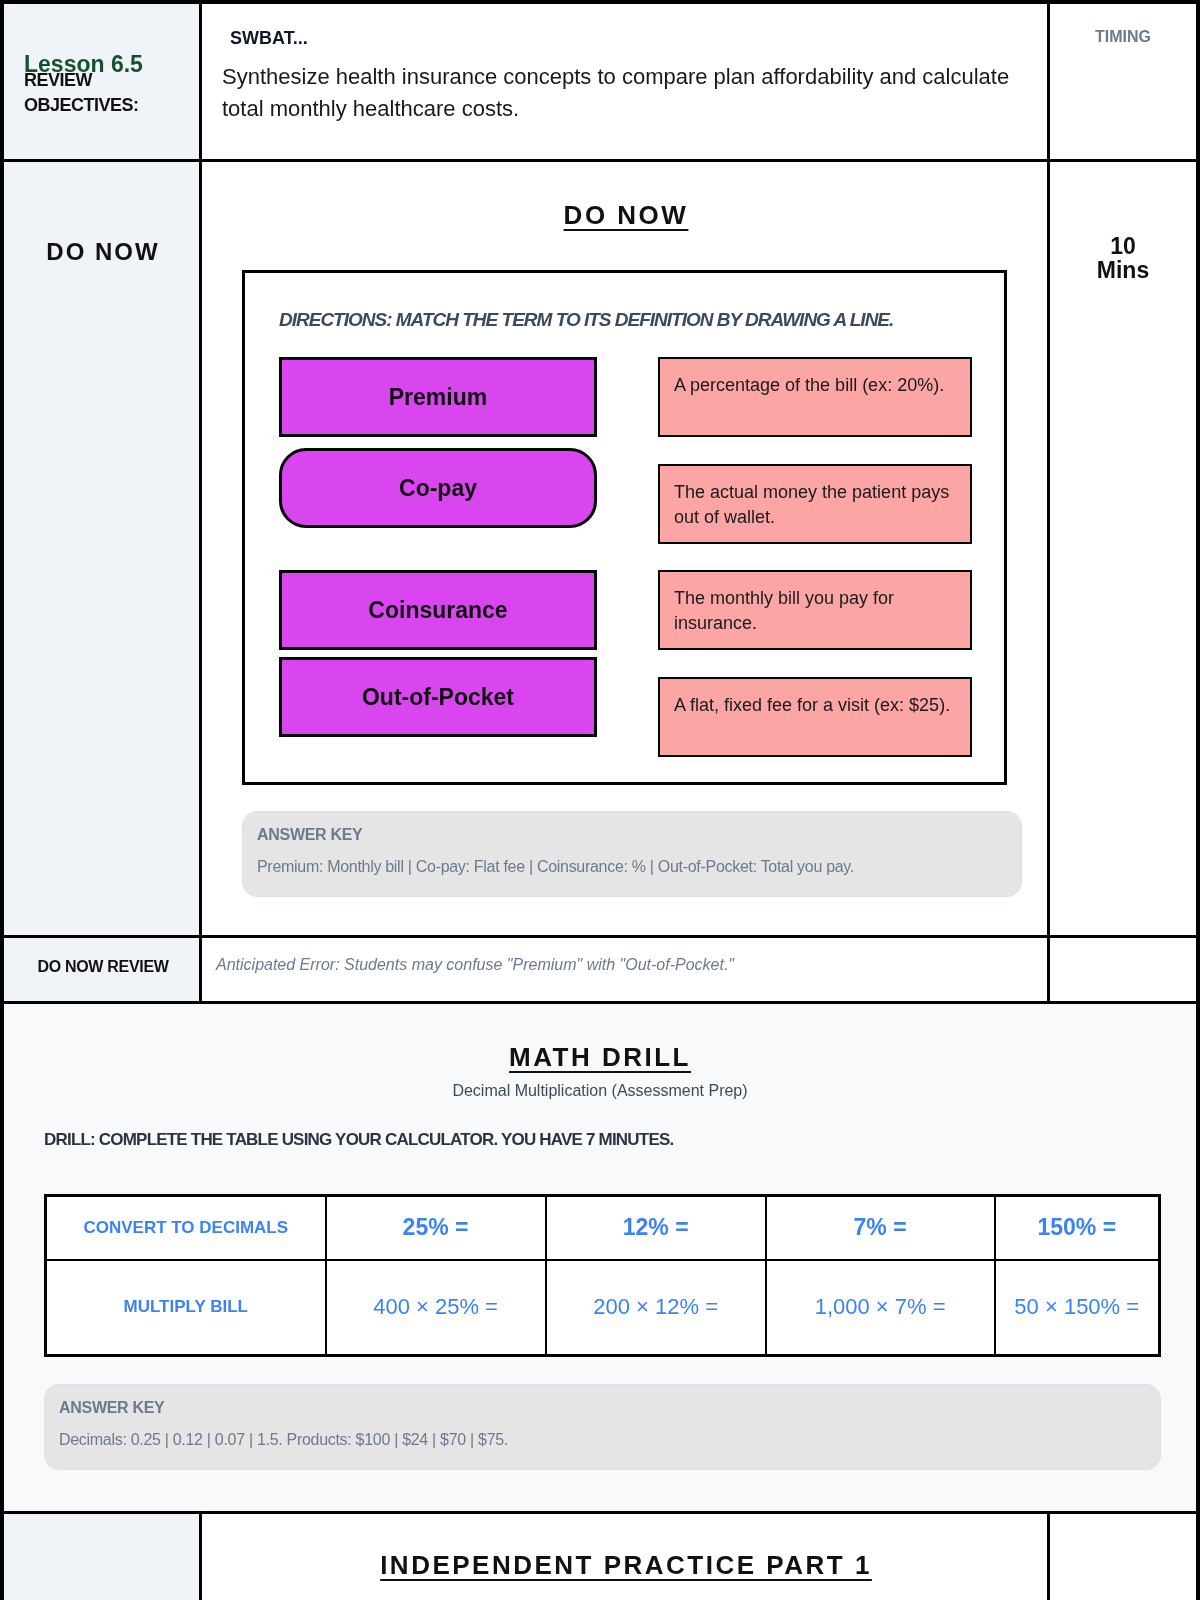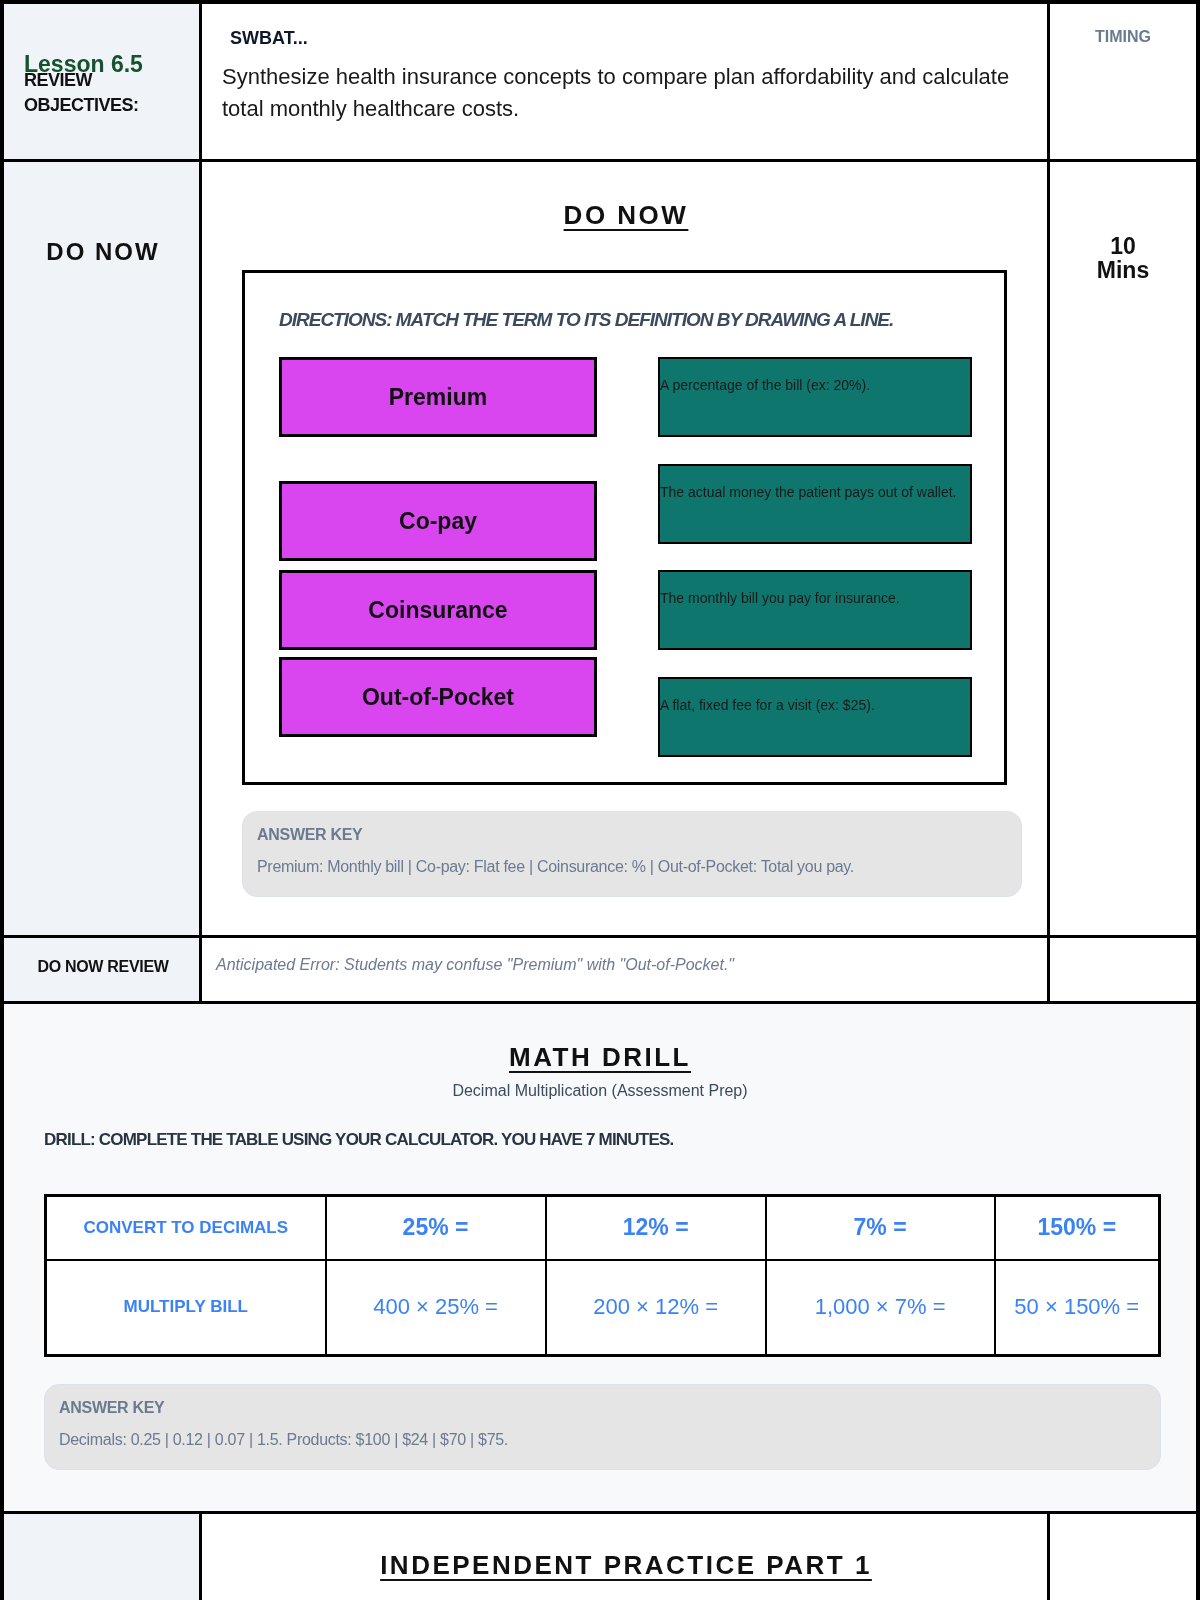--- a/index.html
+++ b/index.html
@@ -23,21 +23,21 @@
 
   
   .r2 { top: 158px; height: 776px; }
   .do-now-side { position: absolute; left: 0; width: 198px; top: 76px; text-align: center; font-size: 24px; font-weight: bold; letter-spacing: 2px; color: #111; }
   .do-now-heading { position: absolute; left: 0; width: 848px; top: 38px; text-align: center; font-size: 26px; font-weight: bold; letter-spacing: 2.5px; text-decoration: underline; text-underline-offset: 5px; color: #111; }
   .timing-value { position: absolute; left: 0; width: 146px; top: 72px; text-align: center; font-size: 23px; font-weight: bold; line-height: 24px; color: #111; }
 
   .match-box { position: absolute; left: 40px; top: 108px; width: 765px; height: 515px; border: 3px solid #000; background: #fff; }
   .directions { position: absolute; left: 34px; top: 36px; font-size: 19px; font-weight: bold; font-style: italic; letter-spacing: -1px; color: #3c4a5e; }
   .term { position: absolute; left: 34px; width: 318px; height: 80px; border: 3px solid #000; background: #d946ef; display: flex; align-items: center; justify-content: center; font-size: 23px; font-weight: bold; color: #111; }
-  .def { position: absolute; left: 413px; width: 314px; height: 80px; border: 2px solid #000; background: #0f766e; padding: 14px 0; font-size: 14px; line-height: 25px; color: #1a1a1a; }
+  .def { position: absolute; left: 413px; width: 314px; height: 80px; border: 2px solid #000; background: #fca5a5; padding: 14px 14px; font-size: 18px; line-height: 25px; color: #1a1a1a; }
 
   .answer-key { position: absolute; background: #e5e5e5; border: 1px solid #dbe2ea; border-radius: 15px; }
   .ak-title { position: absolute; left: 14px; top: 14px; font-size: 16px; font-weight: bold; color: #6b7a90; letter-spacing: -0.3px; }
   .ak-text { position: absolute; left: 14px; top: 46px; font-size: 16px; color: #6b7a90; letter-spacing: -0.3px; white-space: nowrap; }
   .ak1 { left: 40px; top: 649px; width: 780px; height: 86px; }
 
   
   .r3 { top: 934px; height: 66px; }
   .review-side { position: absolute; left: 0; width: 198px; top: 20px; text-align: center; font-size: 16px; font-weight: bold; color: #111; letter-spacing: -0.3px; }
   .anticipated { position: absolute; left: 14px; top: 18px; font-size: 16px; font-style: italic; color: #6b7a90; }
@@ -87,21 +87,21 @@
     </div>
     <div class="col-mid">
       <div class="do-now-heading">DO NOW</div>
 
       <div class="match-box">
         <div class="directions">DIRECTIONS: MATCH THE TERM TO ITS DEFINITION BY DRAWING A LINE.</div>
 
         <div class="term" style="top:84px;">Premium</div>
         <div class="def" style="top:84px;">A percentage of the bill (ex: 20%).</div>
 
-        <div class="term" style="top:208px;">Co-pay</div>
+        <div class="term" style="top:175px;border-radius:27px;">Co-pay</div>
         <div class="def" style="top:191px;">The actual money the patient pays out of wallet.</div>
 
         <div class="term" style="top:297px;">Coinsurance</div>
         <div class="def" style="top:297px;">The monthly bill you pay for insurance.</div>
 
         <div class="term" style="top:384px;">Out-of-Pocket</div>
         <div class="def" style="top:404px;">A flat, fixed fee for a visit (ex: $25).</div>
       </div>
 
       <div class="answer-key ak1">

